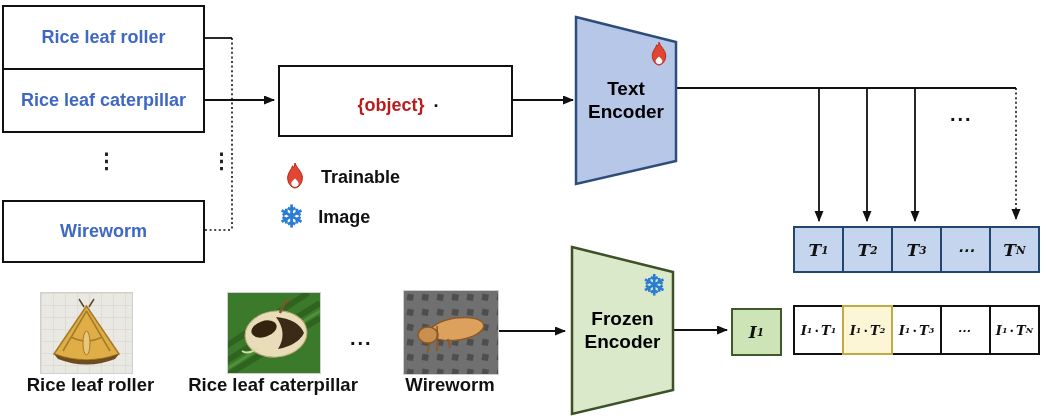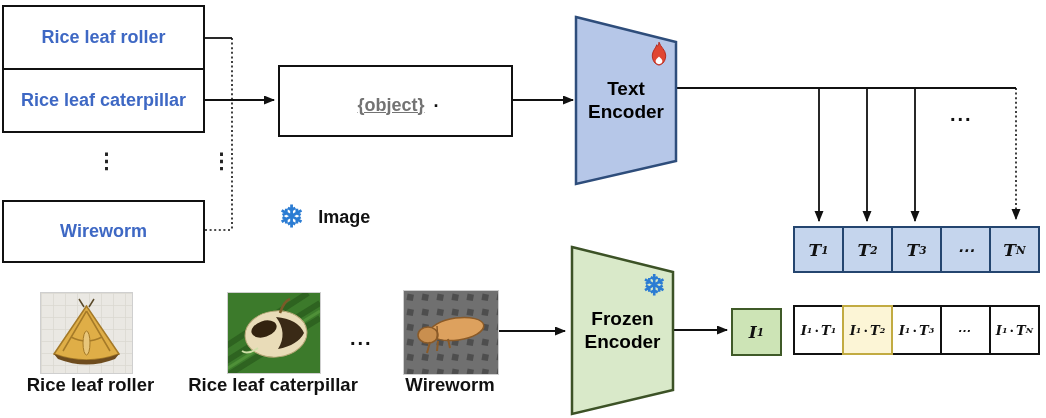--- a/index.html
+++ b/index.html
@@ -19,21 +19,21 @@
 
   .vdots{position:absolute;font-size:21px;font-weight:bold;color:#222;z-index:2;line-height:1;}
   .hdots{position:absolute;font-size:20px;font-weight:bold;color:#111;z-index:2;letter-spacing:2px;line-height:1;}
 
   
   .prompt-box{
     position:absolute;left:278px;top:65px;width:235px;height:72px;background:#fff;
     border:2.5px solid #111;display:flex;align-items:center;justify-content:center;
     z-index:2;box-sizing:border-box;font-size:18px;font-weight:bold;color:#111;white-space:pre;
   }
-  .prompt-box .obj{color:#737373;margin:8px 4px 0 5px;text-decoration:underline;}
+  .prompt-box .obj{color:#b91c1c;margin:8px 4px 0 5px;}
 
   
   .legend-row{position:absolute;display:flex;align-items:center;z-index:2;}
   .legend-row .lbl{font-size:18px;font-weight:bold;color:#111;margin-left:14px;}
   .snow{color:#2b7cd3;font-weight:bold;line-height:1;}
 
   
   .encoder{position:absolute;z-index:2;}
   .encoder .shape{position:absolute;left:0;top:0;}
   .enc-label{
@@ -112,20 +112,27 @@
   <div class="vdots" style="left:96px;top:150px;">⋮</div>
   <div class="vdots" style="left:211px;top:150px;">⋮</div>
   <div class="class-box" style="top:200px;height:63px;">
     <span>Wireworm</span>
   </div>
 
   <div class="prompt-box">
     <span class="obj">{object}</span><span> .</span>
   </div>
 
+  <div class="legend-row" style="left:283px;top:162px;">
+    <svg width="24" height="30" viewBox="0 0 24 30">
+      <path d="M12 1 C13.5 6 19 9.5 19.3 15 C19.6 21 16 25.5 12 26 C8 25.5 4.4 21 4.7 15 C5 10.5 8.5 7.5 9.6 3.8 C10.3 5.6 11.4 6.6 12 1 Z" fill="#e04632" stroke="#b02418" stroke-width="1"></path>
+      <path d="M12 25 C9.9 25 8.3 23.4 8.3 21.6 C8.3 19.7 10.2 18.6 12 16.6 C13.8 18.6 15.7 19.7 15.7 21.6 C15.7 23.4 14.1 25 12 25 Z" fill="#ffffff"></path>
+    </svg>
+    <span class="lbl">Trainable</span>
+  </div>
   <div class="legend-row" style="left:279px;top:202px;">
     <span class="snow" style="font-size:30px;">❄</span>
     <span class="lbl">Image</span>
   </div>
 
   <div class="encoder" style="left:573px;top:14px;width:106px;height:173px;">
     <svg class="shape" width="106" height="173" viewBox="0 0 106 173">
       <polygon points="3,3 103,28 103,147 3,170" fill="#b6c7e8" stroke="#2e4d7b" stroke-width="2.5"></polygon>
     </svg>
     <div class="enc-label">

